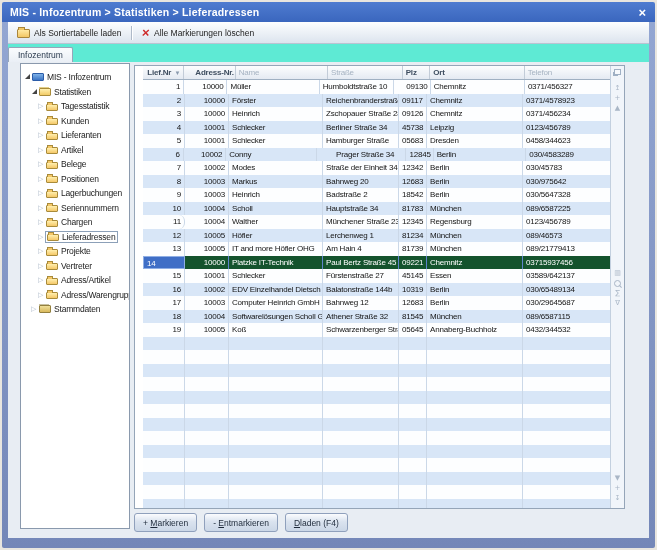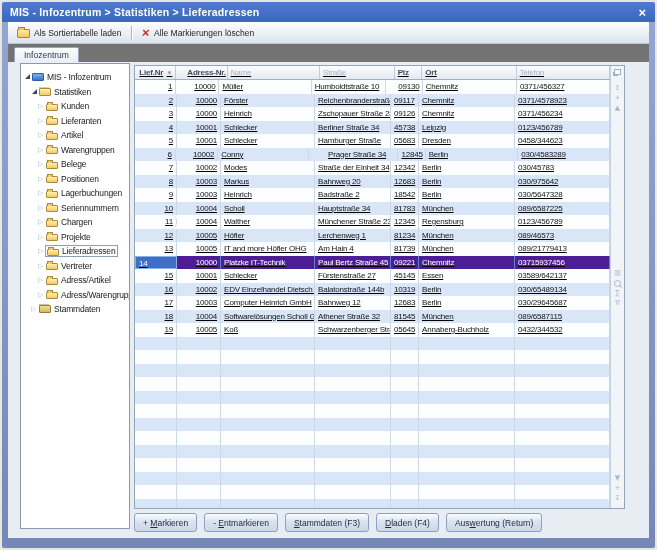--- a/index.html
+++ b/index.html
@@ -24,21 +24,21 @@
   .tb-btn{display:inline-flex;align-items:center;height:18px;padding:0 5px;border-radius:2px;cursor:default;}
   .tb-lbl{font-size:8.5px;color:#222;margin-left:4px;white-space:nowrap;}
   .tb-sep{width:1px;height:14px;background:#AEB9C8;box-shadow:1px 0 0 #fff;margin:0 5px;}
   .folder-open-icon{position:relative;width:13px;height:9px;background:linear-gradient(#FFE9A2,#F2C765);
     border:1px solid #A9853A;border-radius:1px;margin-top:2px;}
   .folder-open-icon::before{content:'';position:absolute;top:-3px;left:0;width:5px;height:2px;
     background:#F2C765;border:1px solid #A9853A;border-bottom:none;}
   .clear-marks-icon{color:#CE2A2A;font-weight:bold;font-size:13px;line-height:10px;transform:skewX(-6deg);}
 
   
-  .tabstrip{height:18px;background:#737373;padding-left:6px;}
+  .tabstrip{height:18px;background:#5eead4;padding-left:0;}
   .tab{display:inline-block;margin-top:2px;padding:2px 9px 3px;font-size:8.5px;color:#2A3A4E;
     background:linear-gradient(#FAFCFE,#E9EEF5);border:1px solid #96A5B9;border-bottom:none;
     border-radius:2px 2px 0 0;cursor:default;}
 
   
   .content{flex:1;position:relative;background:#E8EDF3;}
 
   
   .tree{position:absolute;left:12px;top:1px;width:110px;height:466px;background:#fff;
     border:1px solid #8A99AD;overflow:hidden;padding-top:6px;}
@@ -58,34 +58,34 @@
     border:1px solid #A98B3A;border-radius:1px;margin-top:2px;}
   .folder-icon::before{content:'';position:absolute;top:-3px;left:0;width:4px;height:2px;
     background:#F5C868;border:1px solid #A98B3A;border-bottom:none;}
   .books-icon{width:11px;height:8px;background:linear-gradient(#F0E09A,#D9B95C);border:1px solid #94803E;
     border-radius:1px;box-shadow:-1px -2px 0 -1px #C9C2A2;}
   .sel-box{display:flex;align-items:center;border:1px solid #8CA0B8;padding:0 2px 0 1px;margin-left:-1px;}
 
   
   .main{position:absolute;left:126px;top:3px;width:491px;}
   .grid{position:relative;height:444px;border:1px solid #95A5B8;background:#fff;overflow:hidden;}
-  .gtable{position:absolute;left:0;top:0;width:475px;text-decoration:underline;}
+  .gtable{position:absolute;left:8px;top:0;width:475px;}
   .hrow{display:flex;height:14px;background:linear-gradient(#FCFDFE,#E4EAF2);border-bottom:1px solid #9FB0C2;}
   .hcell{display:flex;align-items:center;border-right:1px solid #C2CCD8;padding:0 3px;
     font-size:8px;font-weight:bold;color:#3E4E60;letter-spacing:-.2px;overflow:hidden;white-space:nowrap;}
   .hcell.muted{color:#A6B3C2;font-weight:normal;}
   .hcell.right .hlbl{margin-left:auto;margin-right:2px;}
   .hcell.right{justify-content:flex-start;}
   .sort{font-size:6px;color:#8A9AAE;margin-left:auto;line-height:6px;}
   .grow{display:flex;height:13.5px;background:#FDFEFF;}
   .grow.alt{background:#D8E6F7;}
   .cell{height:100%;border-right:1px solid #CBD8E8;padding:0 3px;overflow:hidden;white-space:nowrap;
     font-size:8px;letter-spacing:-.2px;color:#141414;line-height:13px;}
   .cell.right{text-align:right;}
-  .grow.selected{background:#4c1d95;}
+  .grow.selected{background:#14532d;}
   .grow.selected .cell{color:#fff;border-right-color:#5E84CC;}
   .grow.selected .focus-cell{border:1px solid #8FAEE4;text-align:left;background:#3F6EC6;}
 
   
   .strip{position:absolute;right:0;top:0;bottom:0;width:14px;border-left:1px solid #C3D0DF;background:#F1F5FA;}
   .sico{display:block;width:100%;text-align:center;font-size:7px;line-height:10px;color:#A9B6C6;
     font-family:"DejaVu Sans",sans-serif;cursor:default;}
   .chooser{margin:3px auto 0;width:7px;height:6px;border:1px solid #9FB0C4;background:#F7FAFD;
     box-shadow:-2px 2px 0 -1px #9FB0C4;display:block;}
   .sgrp{position:absolute;left:0;right:0;}
@@ -136,40 +136,40 @@
               <span class="tree-label">MIS - Infozentrum</span>
             </div>
             <div class="tree-row lvl1">
               <span class="arr-exp"></span>
               <span class="tico stack-icon"></span>
               <span class="tree-label">Statistiken</span>
             </div>
             <div class="tree-row lvl2">
               <span class="arr-col"></span>
               <span class="tico folder-icon"></span>
+              <span class="tree-label">Tagesstatistik</span>
+            </div>
+            <div class="tree-row lvl2">
+              <span class="arr-col"></span>
+              <span class="tico folder-icon"></span>
               <span class="tree-label">Kunden</span>
             </div>
             <div class="tree-row lvl2">
               <span class="arr-col"></span>
               <span class="tico folder-icon"></span>
               <span class="tree-label">Lieferanten</span>
             </div>
             <div class="tree-row lvl2">
               <span class="arr-col"></span>
               <span class="tico folder-icon"></span>
               <span class="tree-label">Artikel</span>
             </div>
             <div class="tree-row lvl2">
               <span class="arr-col"></span>
               <span class="tico folder-icon"></span>
-              <span class="tree-label">Warengruppen</span>
-            </div>
-            <div class="tree-row lvl2">
-              <span class="arr-col"></span>
-              <span class="tico folder-icon"></span>
               <span class="tree-label">Belege</span>
             </div>
             <div class="tree-row lvl2">
               <span class="arr-col"></span>
               <span class="tico folder-icon"></span>
               <span class="tree-label">Positionen</span>
             </div>
             <div class="tree-row lvl2">
               <span class="arr-col"></span>
               <span class="tico folder-icon"></span>
@@ -177,32 +177,32 @@
             </div>
             <div class="tree-row lvl2">
               <span class="arr-col"></span>
               <span class="tico folder-icon"></span>
               <span class="tree-label">Seriennummern</span>
             </div>
             <div class="tree-row lvl2">
               <span class="arr-col"></span>
               <span class="tico folder-icon"></span>
               <span class="tree-label">Chargen</span>
-            </div>
-            <div class="tree-row lvl2">
-              <span class="arr-col"></span>
-              <span class="tico folder-icon"></span>
-              <span class="tree-label">Projekte</span>
             </div>
             <div class="tree-row lvl2">
               <span class="arr-col"></span>
               <span class="sel-box">
                 <span class="tico folder-icon"></span>
                 <span class="tree-label">Lieferadressen</span>
               </span>
+            </div>
+            <div class="tree-row lvl2">
+              <span class="arr-col"></span>
+              <span class="tico folder-icon"></span>
+              <span class="tree-label">Projekte</span>
             </div>
             <div class="tree-row lvl2">
               <span class="arr-col"></span>
               <span class="tico folder-icon"></span>
               <span class="tree-label">Vertreter</span>
             </div>
             <div class="tree-row lvl2">
               <span class="arr-col"></span>
               <span class="tico folder-icon"></span>
               <span class="tree-label">Adress/Artikel</span>
@@ -552,21 +552,19 @@
                 <div class="sgrp sgrp-bottom">
                   <span class="sico">▼</span>
                   <span class="sico">+</span>
                   <span class="sico">↧</span>
                 </div>
               </div>
           </div>
           <div class="footer">
               <button class="fbtn"><span>+ </span><u>M</u><span>arkieren</span></button>
               <button class="fbtn"><span>- </span><u>E</u><span>ntmarkieren</span></button>
-              <button class="fbtn"><u>S</u><span>tammdaten (F3)</span></button>
               <button class="fbtn"><u>D</u><span>laden (F4)</span></button>
-              <button class="fbtn"><span>Aus</span><u>w</u><span>ertung (Return)</span></button>
             </div>
         </div>
       </div>
     </div>
   </div>
 </div>
 
 </body></html>

